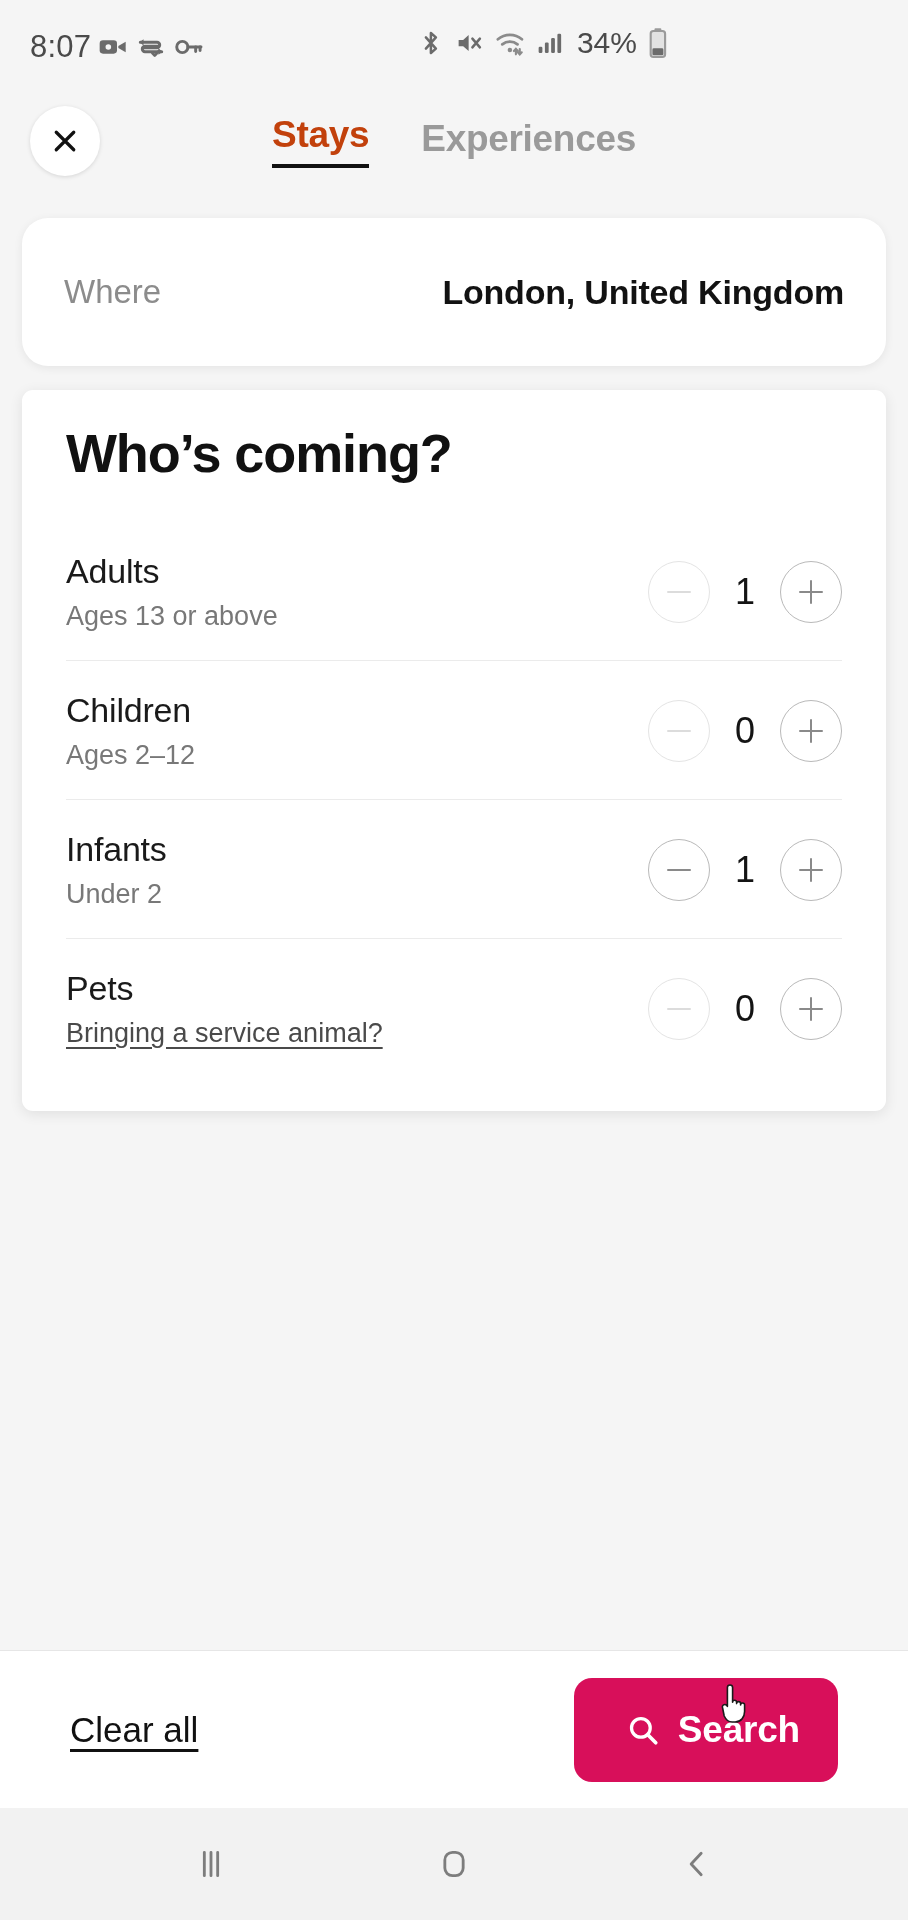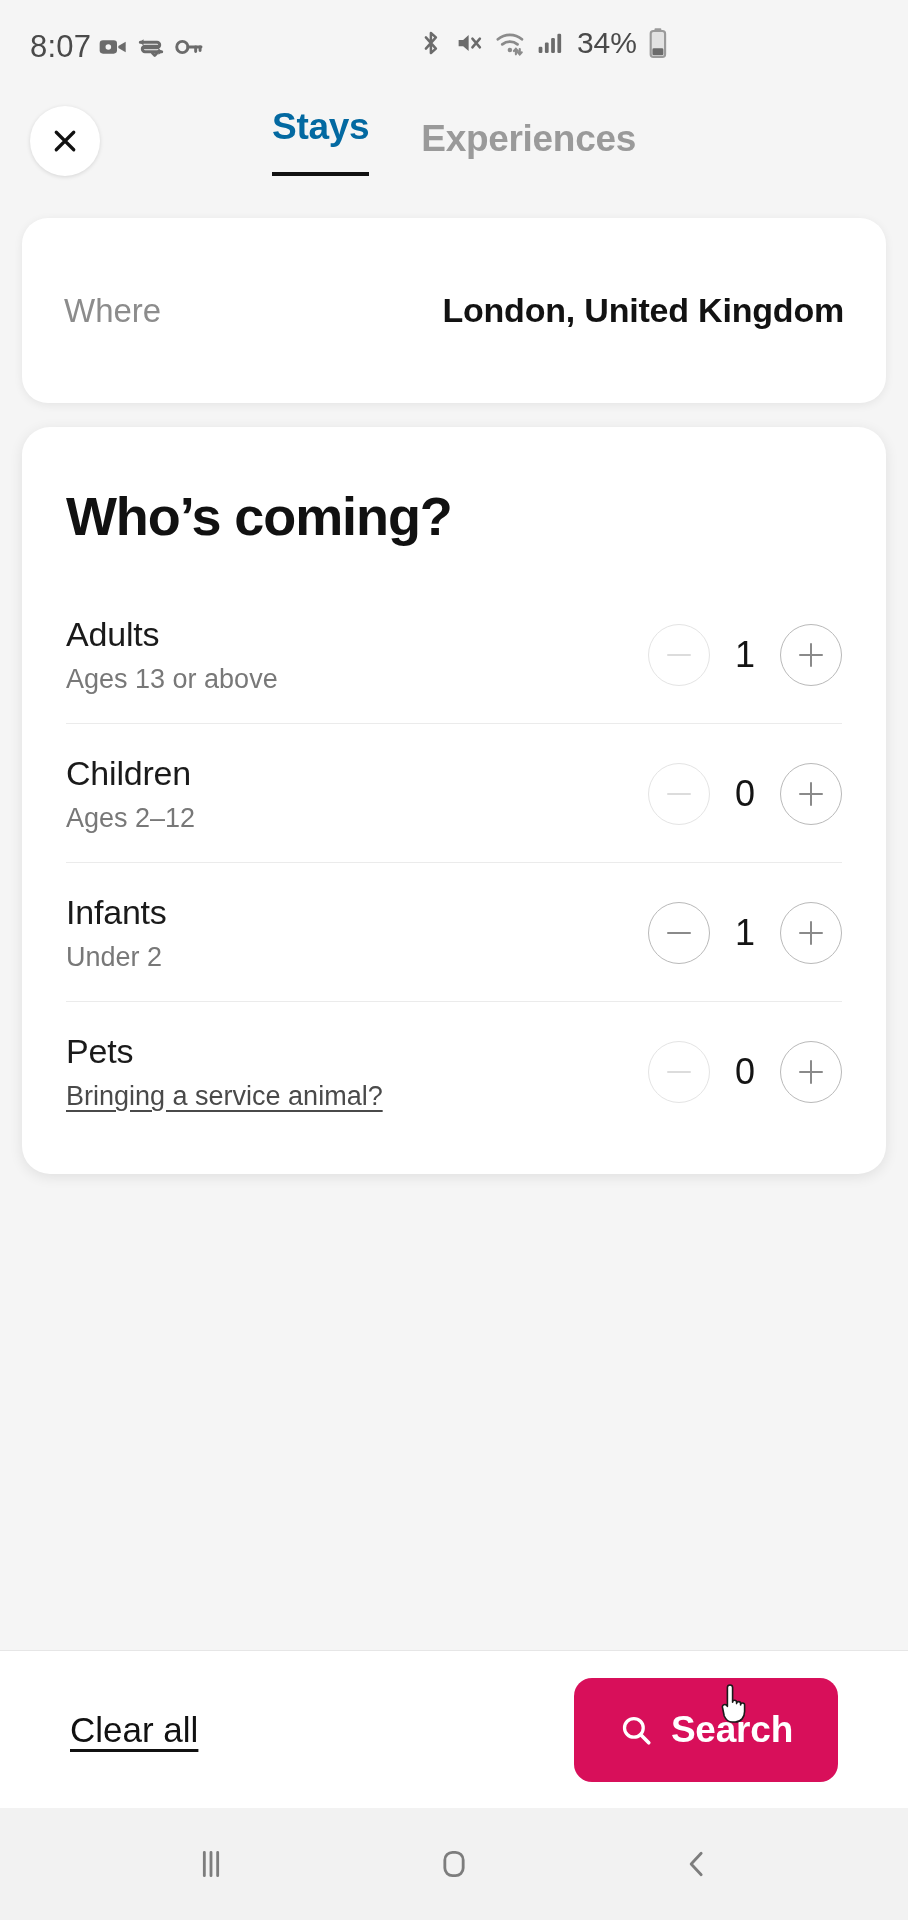--- a/index.html
+++ b/index.html
@@ -92,36 +92,36 @@
   .tab {
     font-size: 37px;
     color: #9a9a9a;
     letter-spacing: -0.3px;
     font-weight: 600;
     pointer-events: auto;
     cursor: pointer;
     padding-bottom: 4px;
   }
   .tab.active {
-    color: #0369a1;
+    color: #c2410c;
     border-bottom: 4px solid #111111;
-    padding-bottom: 24px;
+    padding-bottom: 8px;
   }
 
   
   .content {
     flex: 1 1 auto;
     padding: 22px 22px 0 22px;
     overflow: hidden;
   }
 
   .pill-card {
     background: #ffffff;
     border-radius: 26px;
-    height: 185px;
+    height: 148px;
     display: flex;
     align-items: center;
     justify-content: space-between;
     padding: 0 42px;
     box-shadow: 0 2px 10px rgba(0,0,0,0.07);
     margin-bottom: 24px;
     cursor: pointer;
   }
   .pill-label {
     font-size: 33px;
@@ -131,23 +131,23 @@
   .pill-value {
     font-size: 34px;
     color: #121212;
     font-weight: 700;
     letter-spacing: -0.2px;
   }
 
   
   .guests-card {
     background: #ffffff;
-    border-radius: 28px;
+    border-radius: 11px;
     box-shadow: 0 3px 14px rgba(0,0,0,0.09);
-    padding: 58px 44px 34px 44px;
+    padding: 32px 44px 34px 44px;
     margin-top: 3px;
   }
   .guests-title {
     font-size: 54px;
     font-weight: 800;
     color: #111111;
     letter-spacing: -1.1px;
     margin-bottom: 38px;
   }
 
@@ -249,21 +249,21 @@
     text-underline-offset: 7px;
     cursor: pointer;
   }
   .search-btn {
     background: #d80f5a;
     border-radius: 18px;
     height: 104px;
     min-width: 264px;
     display: flex;
     align-items: center;
-    justify-content: center;
+    justify-content: flex-end;
     gap: 18px;
     padding: 0 38px;
     cursor: pointer;
     border: none;
   }
   .search-label {
     font-size: 37px;
     color: #ffffff;
     font-weight: 600;
     letter-spacing: -0.2px;

